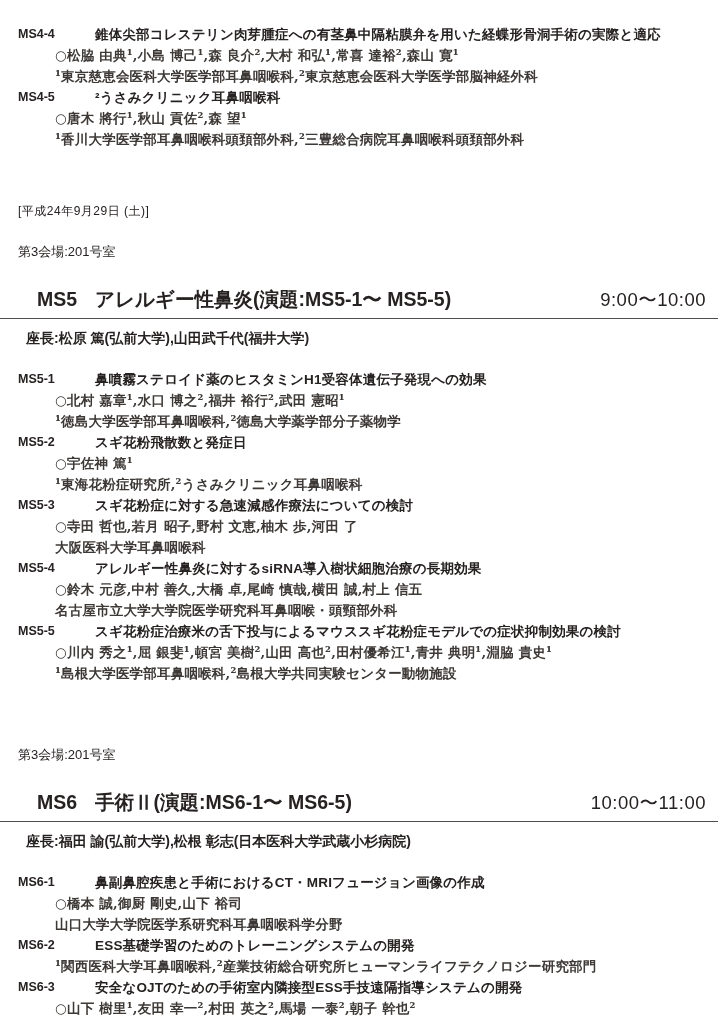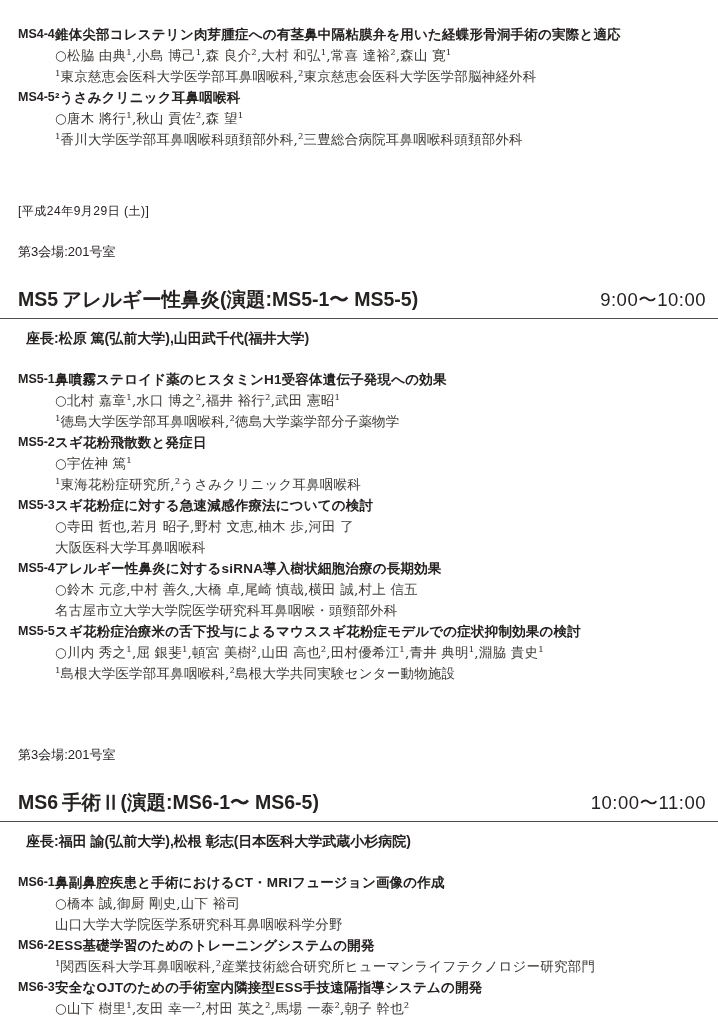--- a/index.html
+++ b/index.html
@@ -20,24 +20,24 @@
     grid-template-columns:37px 1fr;
     font-size:13.5px;
     line-height:21px;
   }
   .pid {
     font-weight:bold;
     font-size:12.5px;
     line-height:21px;
     white-space:nowrap;
   }
-  .ptitle { font-weight:bold; letter-spacing:0.2px; }
+  .ptitle { font-weight:bold; letter-spacing:0.2px;margin-left:40px; }
   .pauthors, .paffil {
     font-family:"DejaVu Serif", "Liberation Serif", serif;
-    font-weight:normal;
+    font-weight:bold;
     color:#3d3936;
     letter-spacing:0.2px;
   }
   
   .date-header {
     margin:48px 0 0 0;
     font-size:12px;
     font-weight:500;
     line-height:26px;
     letter-spacing:0.5px;
@@ -53,21 +53,21 @@
   }
   .session-head {
     display:flex;
     justify-content:space-between;
     align-items:baseline;
     margin:0 -10px 0 -18px;
     padding:0 12px 5px 18px;
     border-bottom:1.5px solid #4d4d4d;
     line-height:26px;
   }
-  .session-title-wrap { display:flex; gap:4px; }
+  .session-title-wrap { display:flex; gap:18px;margin-left:19px; }
   .scode, .stitle { font-size:19.5px; font-weight:bold; }
   .session-time { font-size:18.5px; font-weight:normal; letter-spacing:0.5px;margin-top:23px; }
   .chairs {
     font-size:14px;
     font-weight:bold;
     padding:9px 0 0 8px;
     line-height:20px;
   }
   .session-papers { margin-top:21px; }
 </style>

